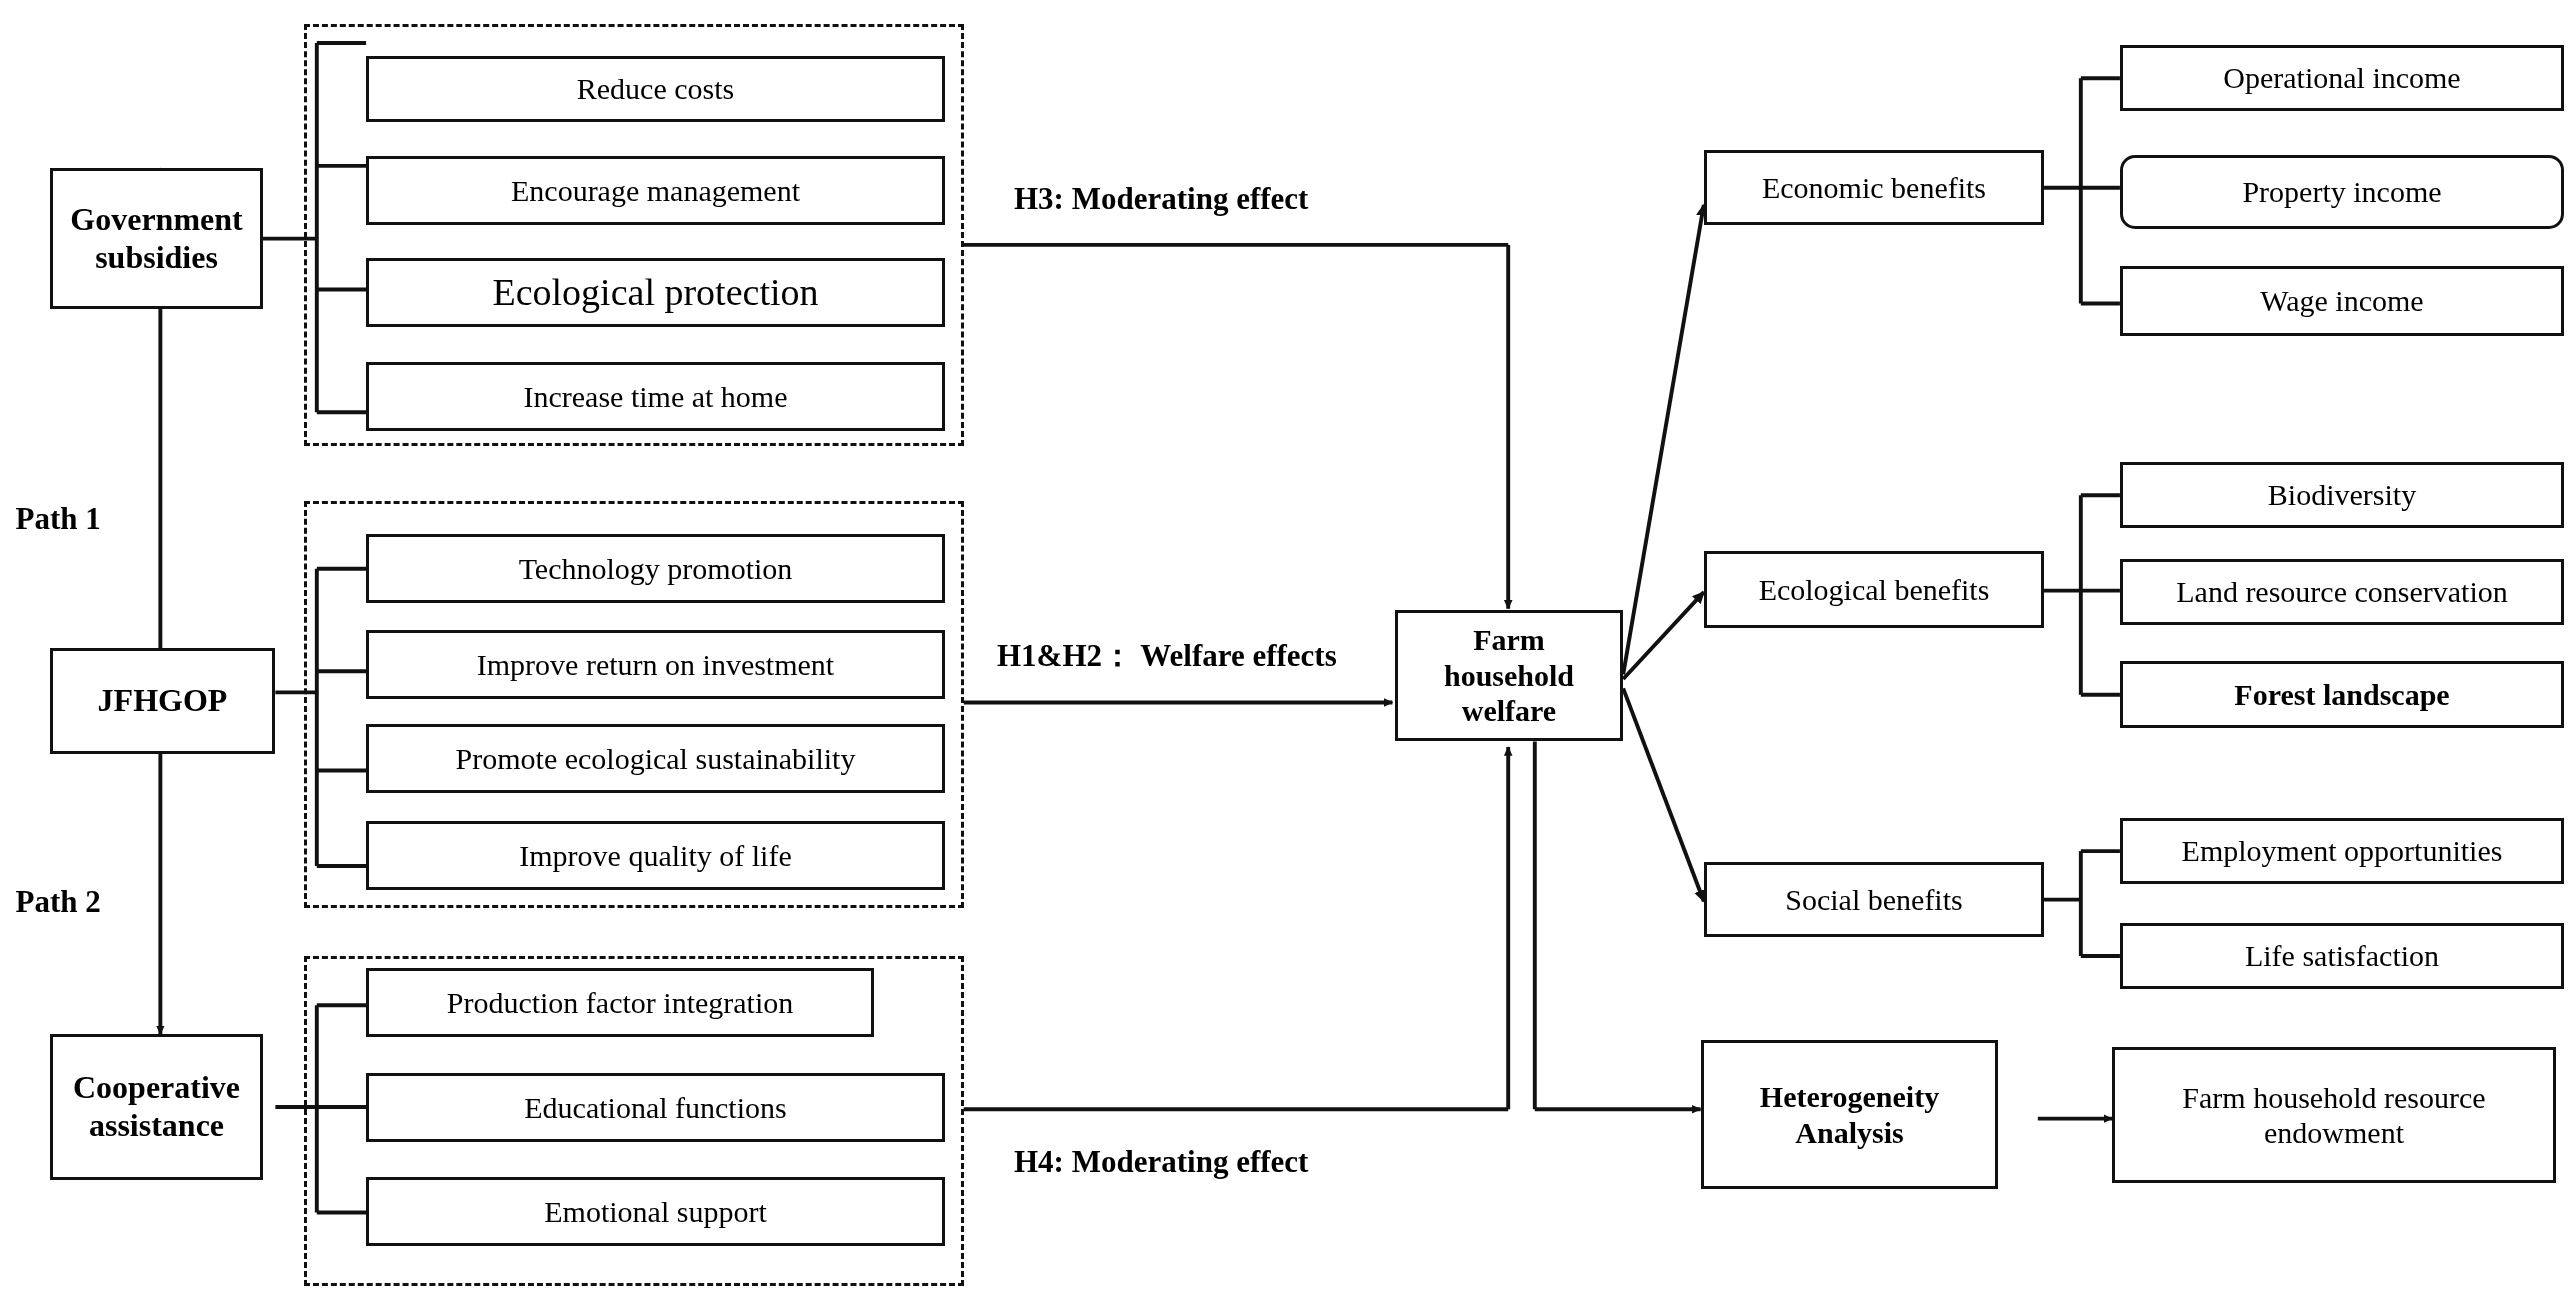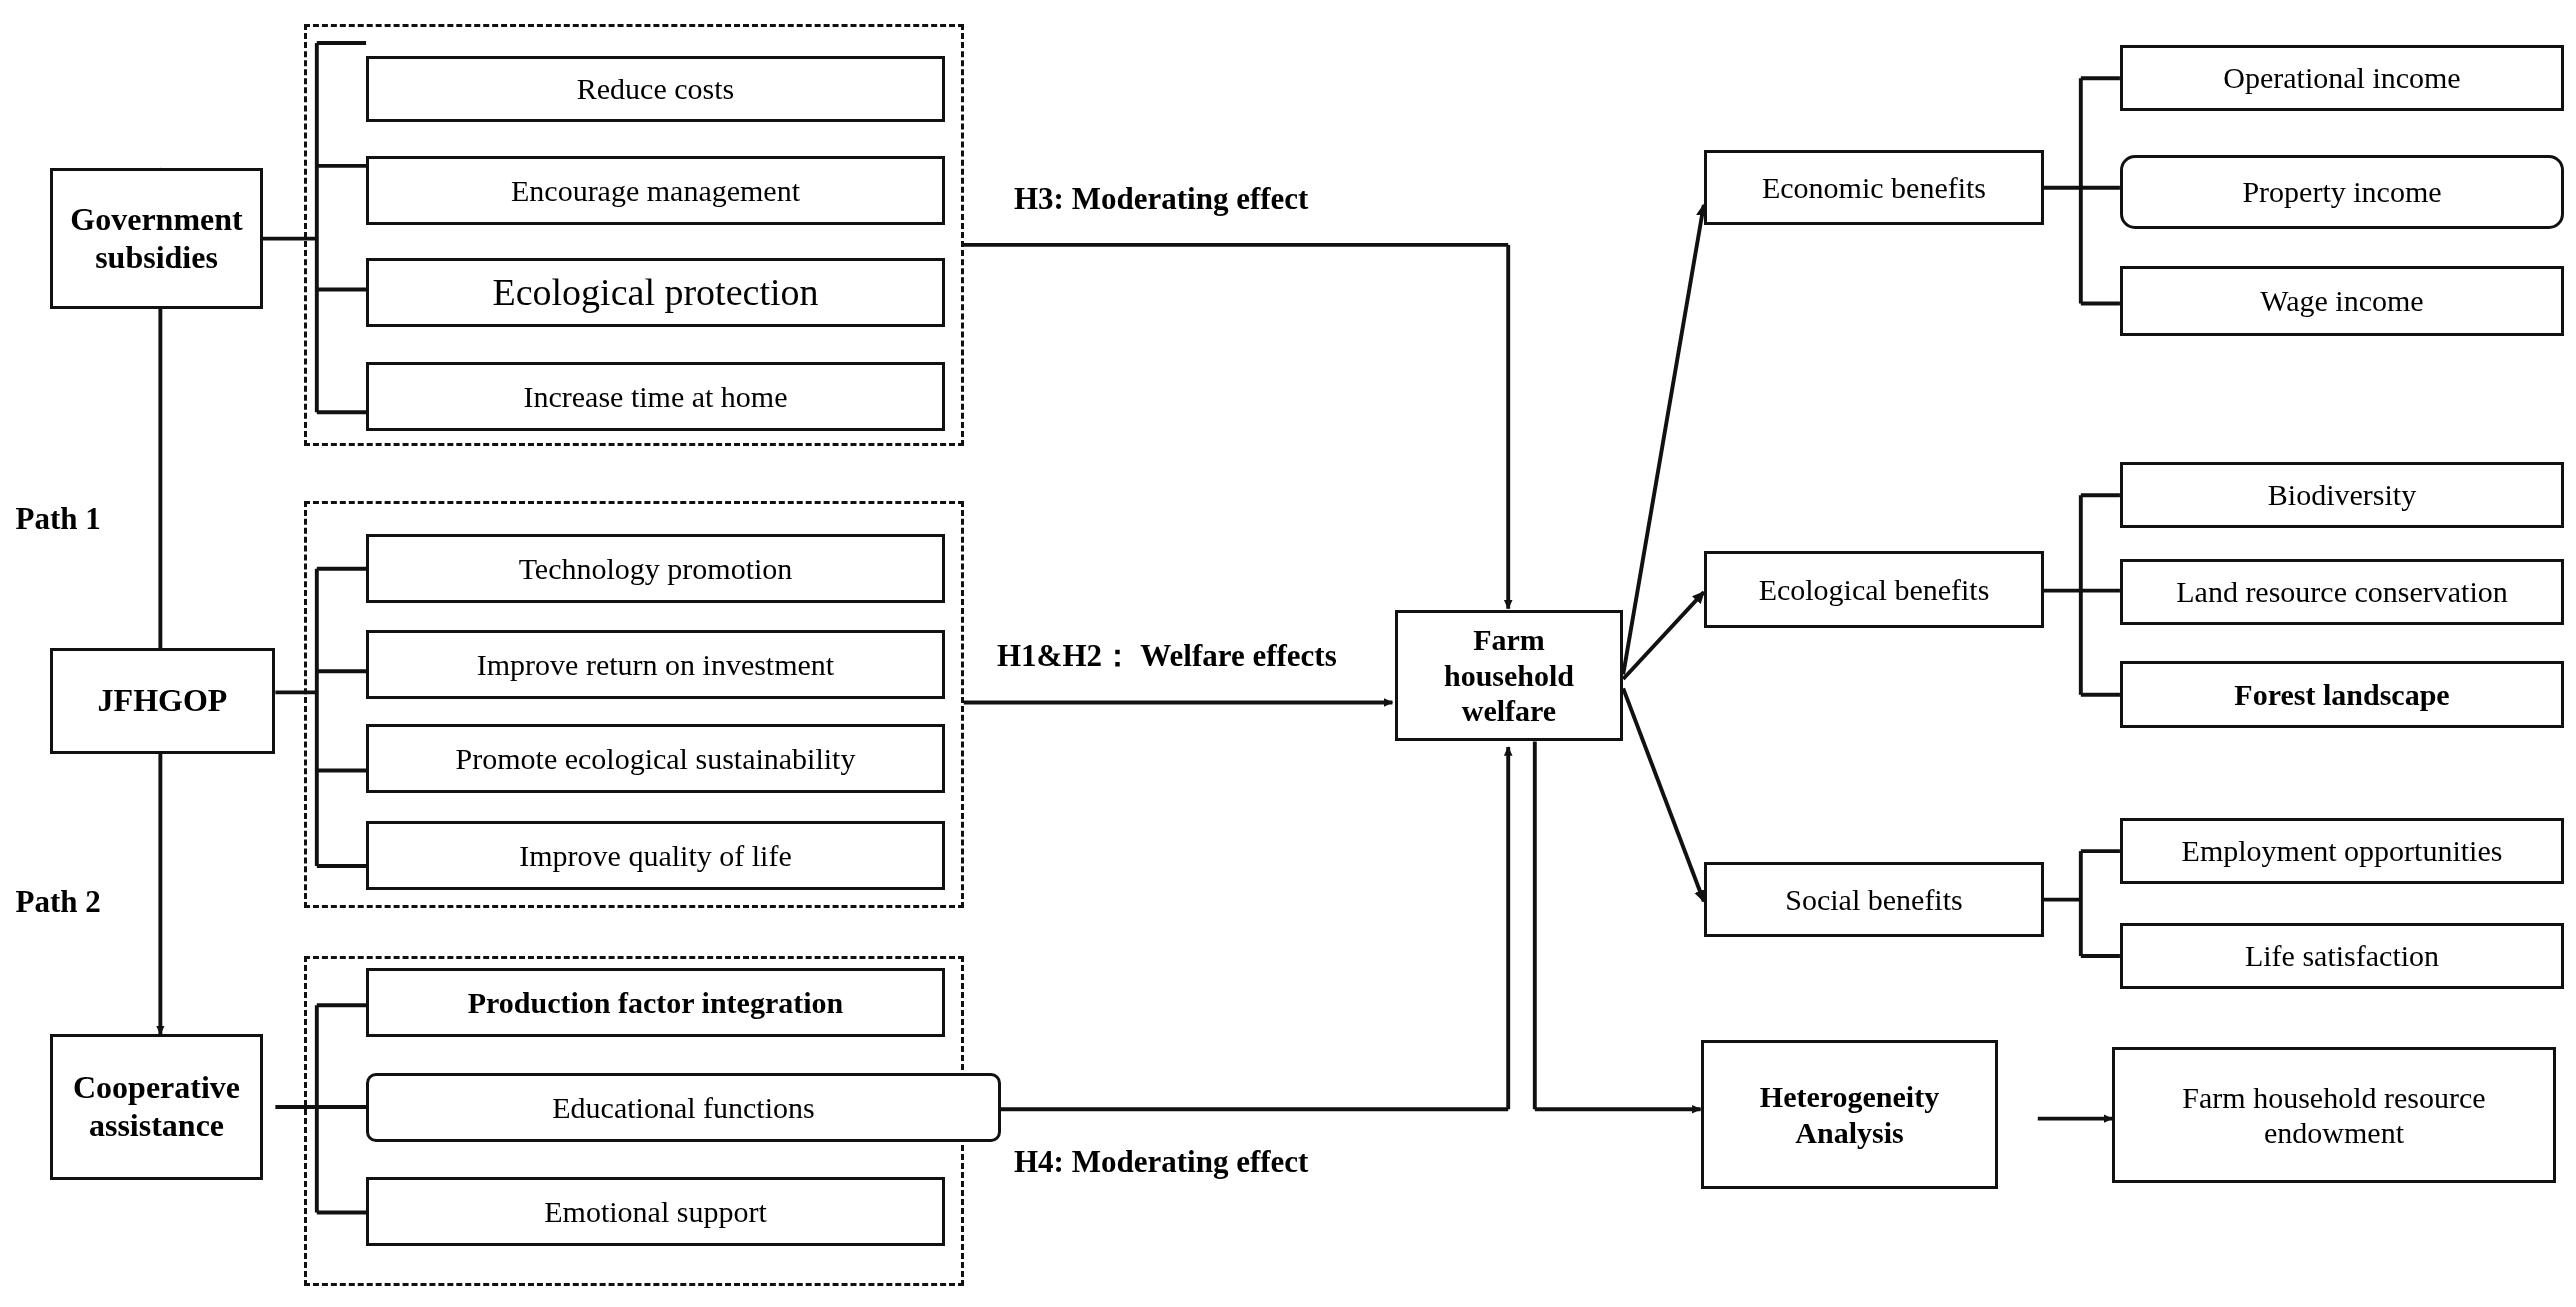--- a/index.html
+++ b/index.html
@@ -109,22 +109,22 @@
   <div class="node" style="left:366px;top:56px;width:579px;height:66px;font-size:30px;">Reduce costs</div>
   <div class="node" style="left:366px;top:156px;width:579px;height:69px;font-size:30px;">Encourage management</div>
   <div class="node" style="left:366px;top:258px;width:579px;height:69px;font-size:38px;">Ecological protection</div>
   <div class="node" style="left:366px;top:362px;width:579px;height:69px;font-size:30px;">Increase time at home</div>
 
   <div class="node" style="left:366px;top:534px;width:579px;height:69px;font-size:30px;">Technology promotion</div>
   <div class="node" style="left:366px;top:630px;width:579px;height:69px;font-size:30px;">Improve return on investment</div>
   <div class="node" style="left:366px;top:724px;width:579px;height:69px;font-size:30px;">Promote ecological sustainability</div>
   <div class="node" style="left:366px;top:821px;width:579px;height:69px;font-size:30px;">Improve quality of life</div>
 
-  <div class="node" style="left:366px;top:968px;width:579px;height:69px;font-size:30px;font-weight:bold;">Production factor integration</div>
-  <div class="node" style="left:366px;top:1073px;width:635px;height:69px;font-size:30px;border-radius:10px;">Educational functions</div>
+  <div class="node" style="left:366px;top:968px;width:508px;height:69px;font-size:30px;">Production factor integration</div>
+  <div class="node" style="left:366px;top:1073px;width:579px;height:69px;font-size:30px;">Educational functions</div>
   <div class="node" style="left:366px;top:1177px;width:579px;height:69px;font-size:30px;">Emotional support</div>
 
   <div class="hlabel" style="left:1014px;top:181px;font-size:31px;">H3: Moderating effect</div>
   <div class="hlabel" style="left:997px;top:635px;font-size:31px;">H1&amp;H2：  Welfare effects</div>
   <div class="hlabel" style="left:1014px;top:1144px;font-size:31px;">H4: Moderating effect</div>
 
   <div class="node bold" style="left:1395px;top:610px;width:228px;height:131px;font-size:30px;white-space:pre-line;">Farm
 household
 welfare</div>
 

